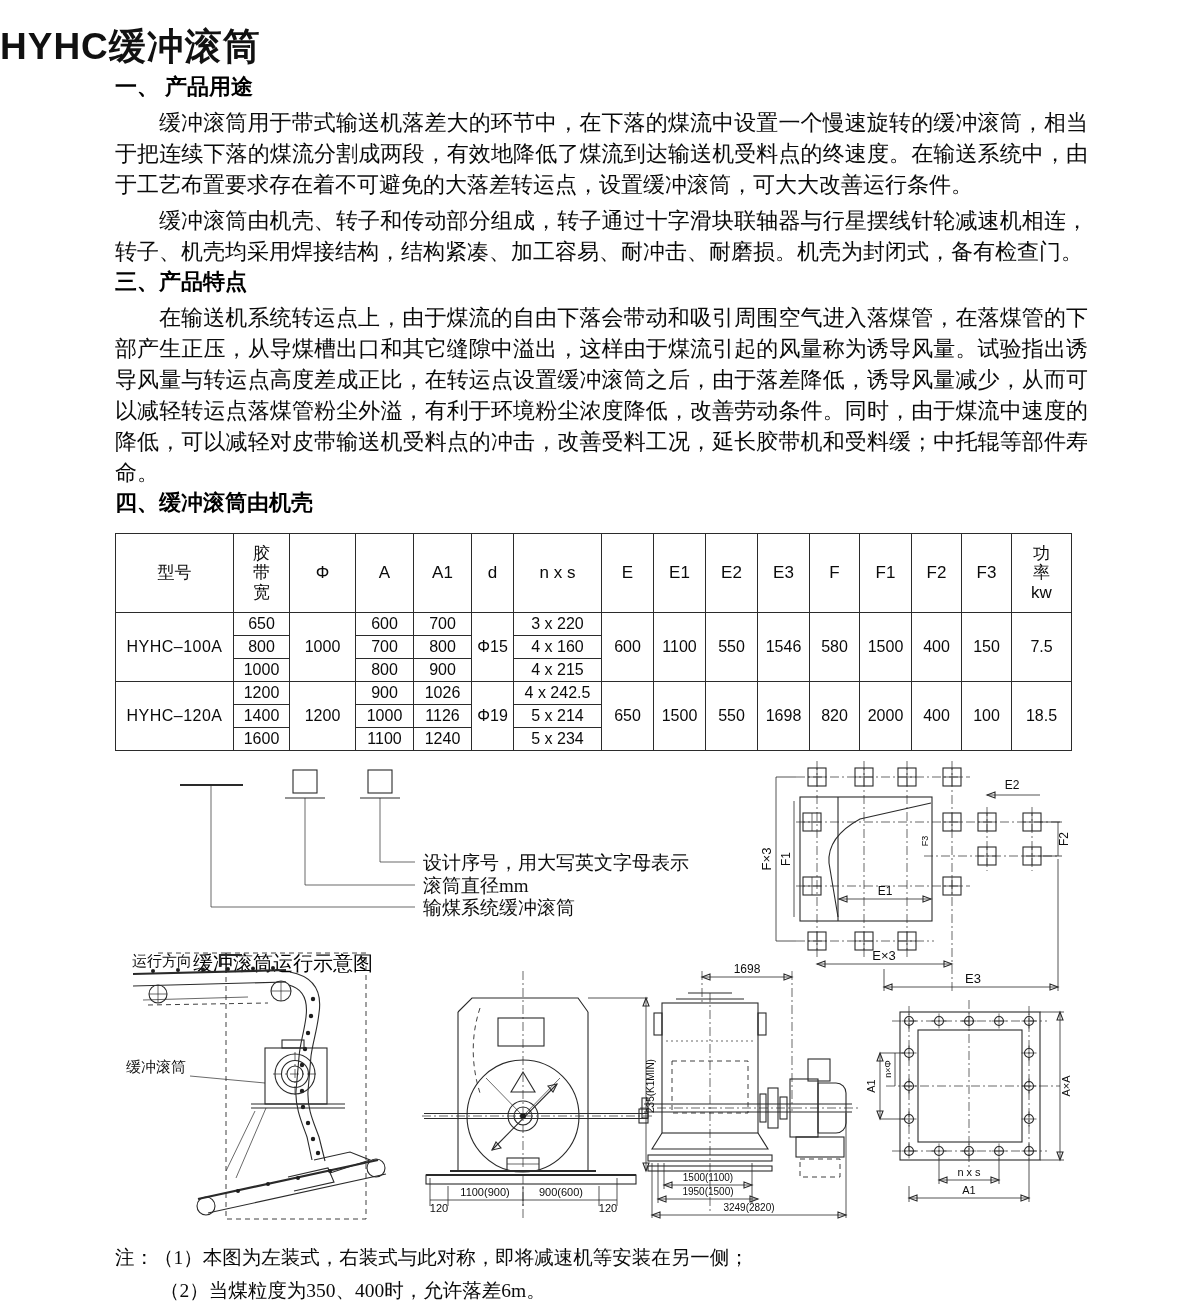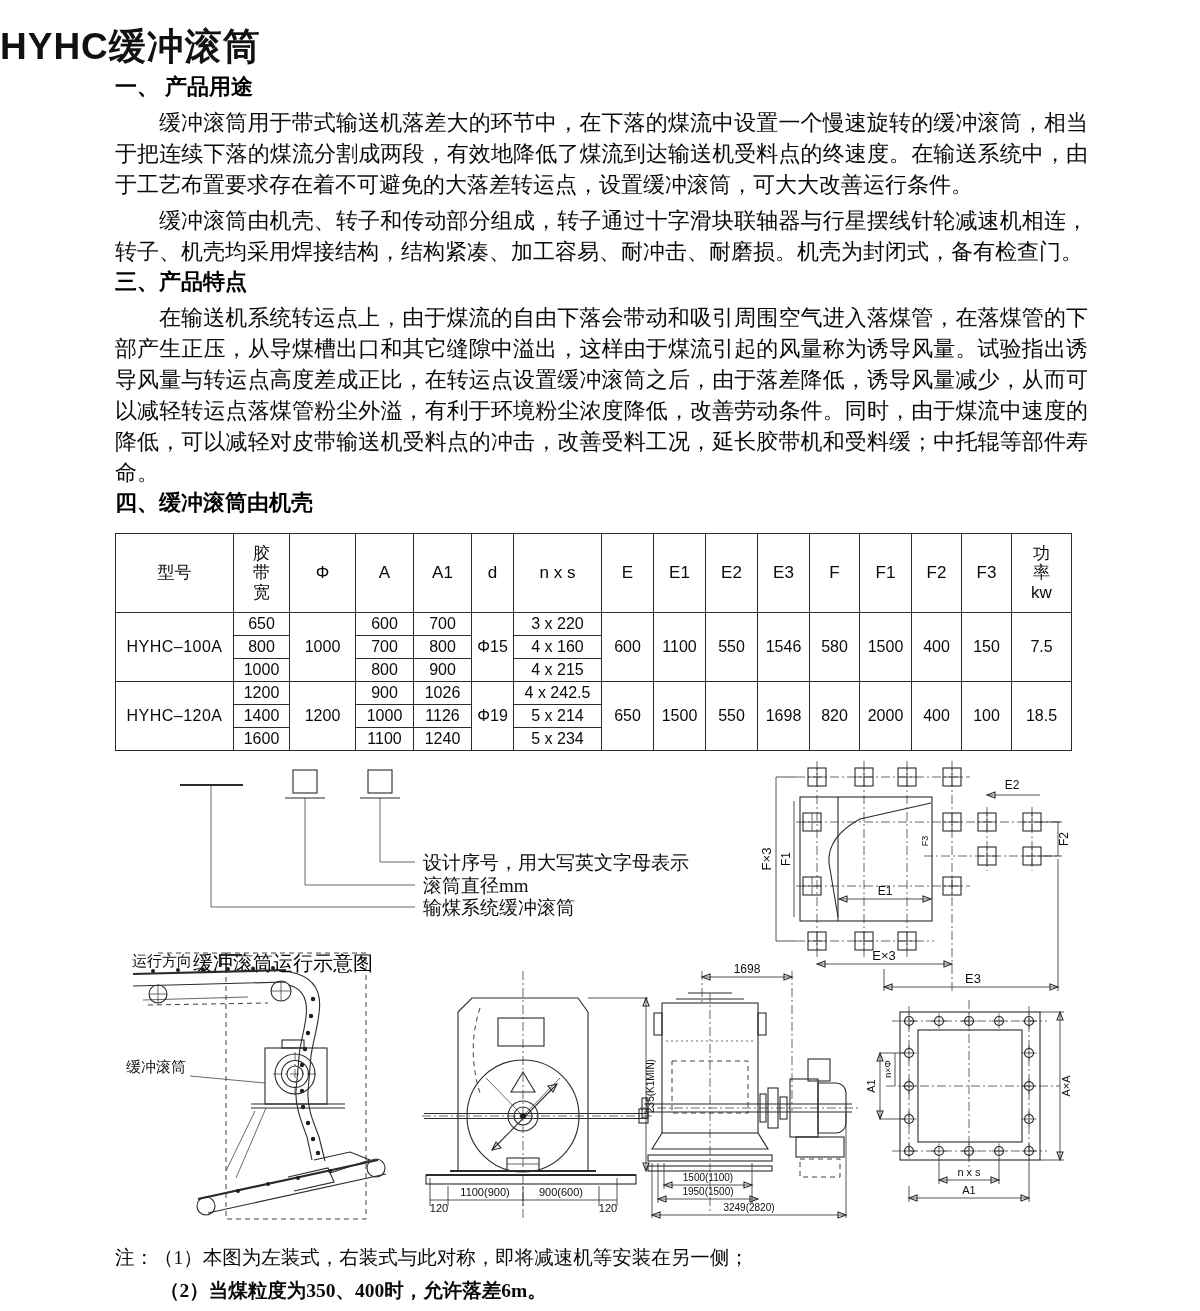--- a/index.html
+++ b/index.html
@@ -29,21 +29,21 @@
   line,path,rect,circle,polyline,polygon{stroke:#2a2a2a;fill:none;stroke-width:1.1;}
   .thin{stroke-width:.7;}
   .thick{stroke-width:2.2;}
   .cdash{stroke-dasharray:9 3 2 3;stroke-width:.7;}
   .hdash{stroke-dasharray:5 4;stroke-width:.9;}
   .dot{fill:#1d1d1d;stroke:none;}
   .dim{stroke-width:.8;}
   text{stroke:none;fill:#0d0d0d;}
   
   .notes{margin-top:8px;font-size:19.5px;line-height:33px;color:#0a0a0a;}
-  .notes .n2{padding-left:45px;font-weight:bold;}
+  .notes .n2{padding-left:45px;}
 </style>
 </head>
 <body>
 
 <div class="page">
   <div class="doc-title">HYHC缓冲滚筒</div>
 
   <div class="content">
 
     <h2 class="sec sec1">一、 产品用途</h2>

